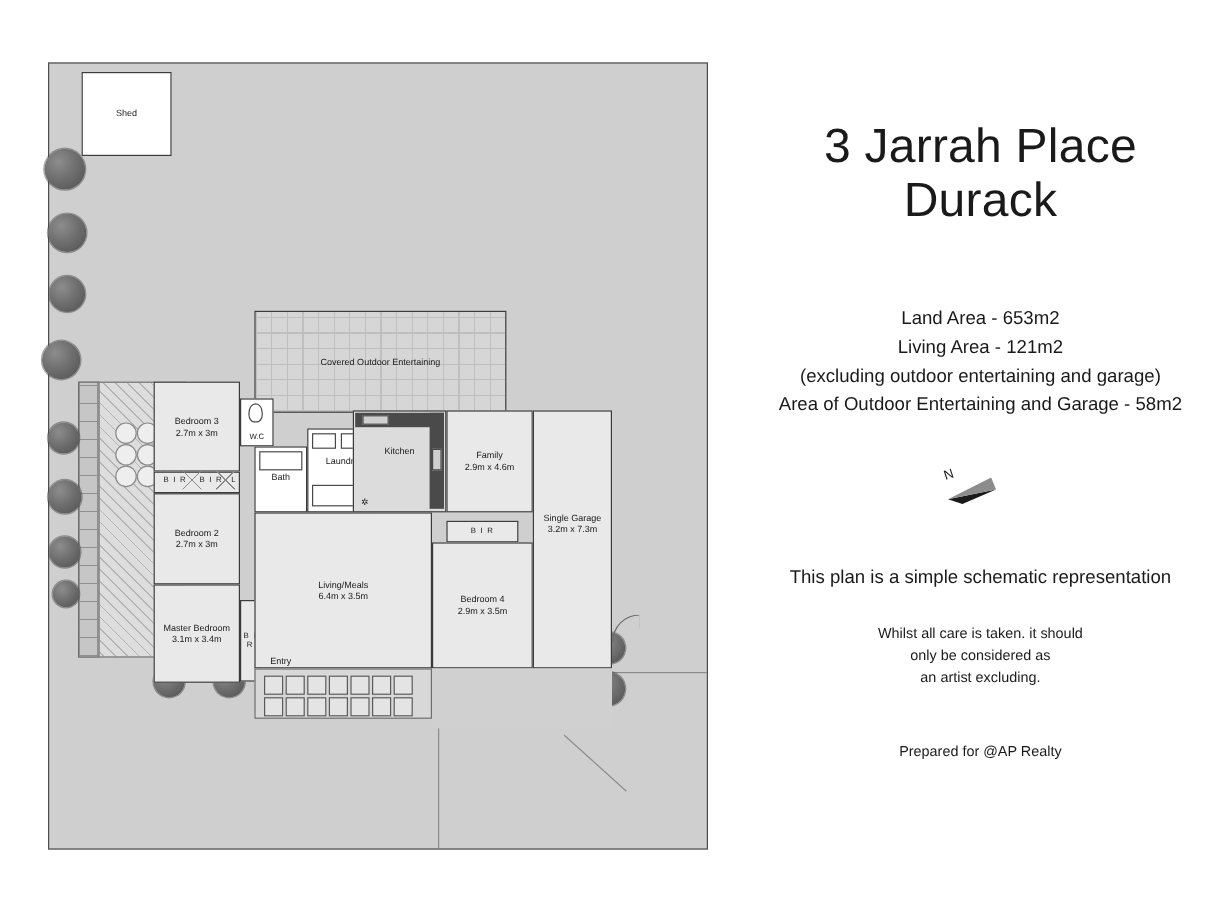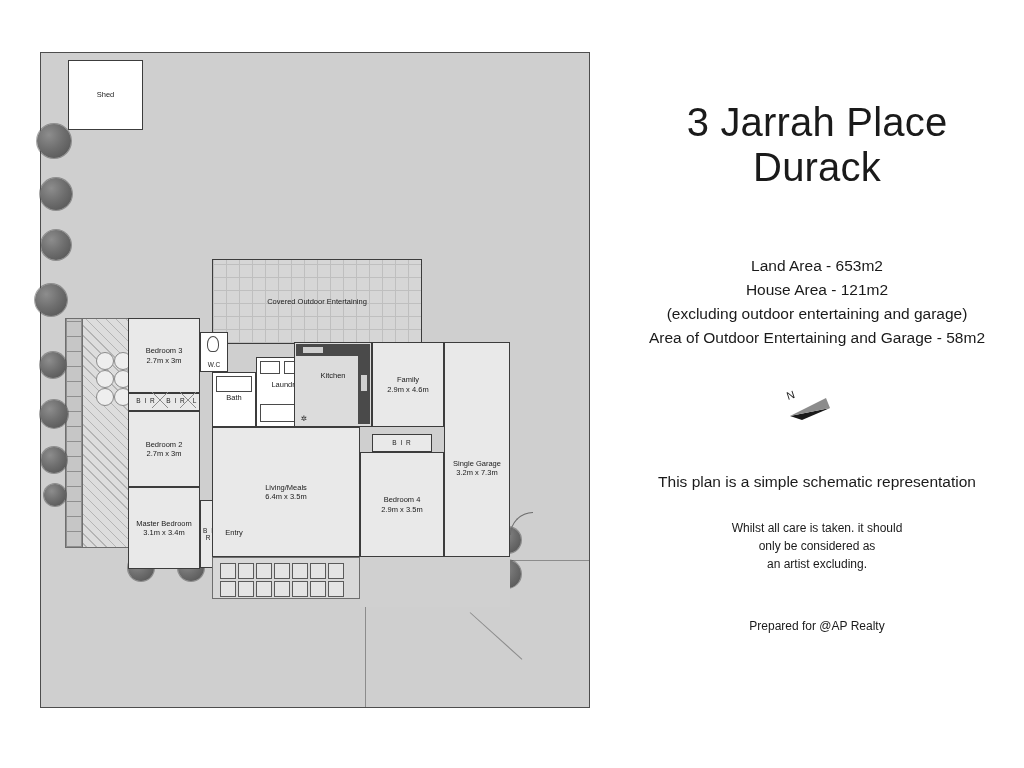--- a/index.html
+++ b/index.html
@@ -191,27 +191,27 @@
   </div>
 
   <div class="rm" style="left:320px;top:400px;width:84px;height:105px;">
     <div>Bedroom 4</div>
     <div>2.9m x 3.5m</div>
   </div>
   <div class="rm" style="left:332px;top:382px;width:60px;height:18px;">
     <div class="lbl b" style="position:static;">B I R</div>
   </div>
 
-  <div class="rm" style="left:404px;top:290px;width:66px;height:215px;justify-content:flex-start;padding-top:116px;">
+  <div class="rm" style="left:404px;top:290px;width:66px;height:215px;justify-content:flex-start;padding-top:84px;">
     <div>Single Garage</div>
     <div>3.2m x 7.3m</div>
   </div>
   <div class="arcdoor" style="left:470px;top:460px;width:22px;height:22px;"></div>
 
-  <div class="rm white" style="left:177px;top:455px;width:34px;height:48px;justify-content:center;padding-top:3px;border:none;background:transparent;">
+  <div class="rm white" style="left:177px;top:455px;width:34px;height:48px;justify-content:flex-end;padding-top:3px;border:none;background:transparent;">
     <div>Entry</div>
   </div>
 
   <div class="paver" style="left:172px;top:505px;width:148px;height:42px;background:#d8d8d8;"></div>
   <div class="deck-sq" style="left:180px;top:511px;"></div>
   <div class="deck-sq" style="left:198px;top:511px;"></div>
   <div class="deck-sq" style="left:216px;top:511px;"></div>
   <div class="deck-sq" style="left:234px;top:511px;"></div>
   <div class="deck-sq" style="left:252px;top:511px;"></div>
   <div class="deck-sq" style="left:270px;top:511px;"></div>
@@ -230,21 +230,21 @@
 
 <div id="info-panel">
 
   <div id="title-block">
     <div class="title-line">3 Jarrah Place</div>
     <div class="title-line">Durack</div>
   </div>
 
   <div id="areas-block">
     <div>Land Area - 653m2</div>
-    <div>House Area - 121m2</div>
+    <div>Living Area - 121m2</div>
     <div>(excluding outdoor entertaining and garage)</div>
     <div>Area of Outdoor Entertaining and Garage - 58m2</div>
   </div>
 
   <div id="compass-wrap">
     <svg width="70" height="44" viewBox="0 0 70 44">
       <polygon points="8,30 48,22 20,34" fill="#1a1a1a"></polygon>
       <polygon points="8,30 48,22 44,12" fill="#8c8c8c"></polygon>
       <text x="6" y="14" font-family="Liberation Sans, sans-serif" font-size="11" fill="#1a1a1a" transform="rotate(-18 6 14)">N</text>
     </svg>

